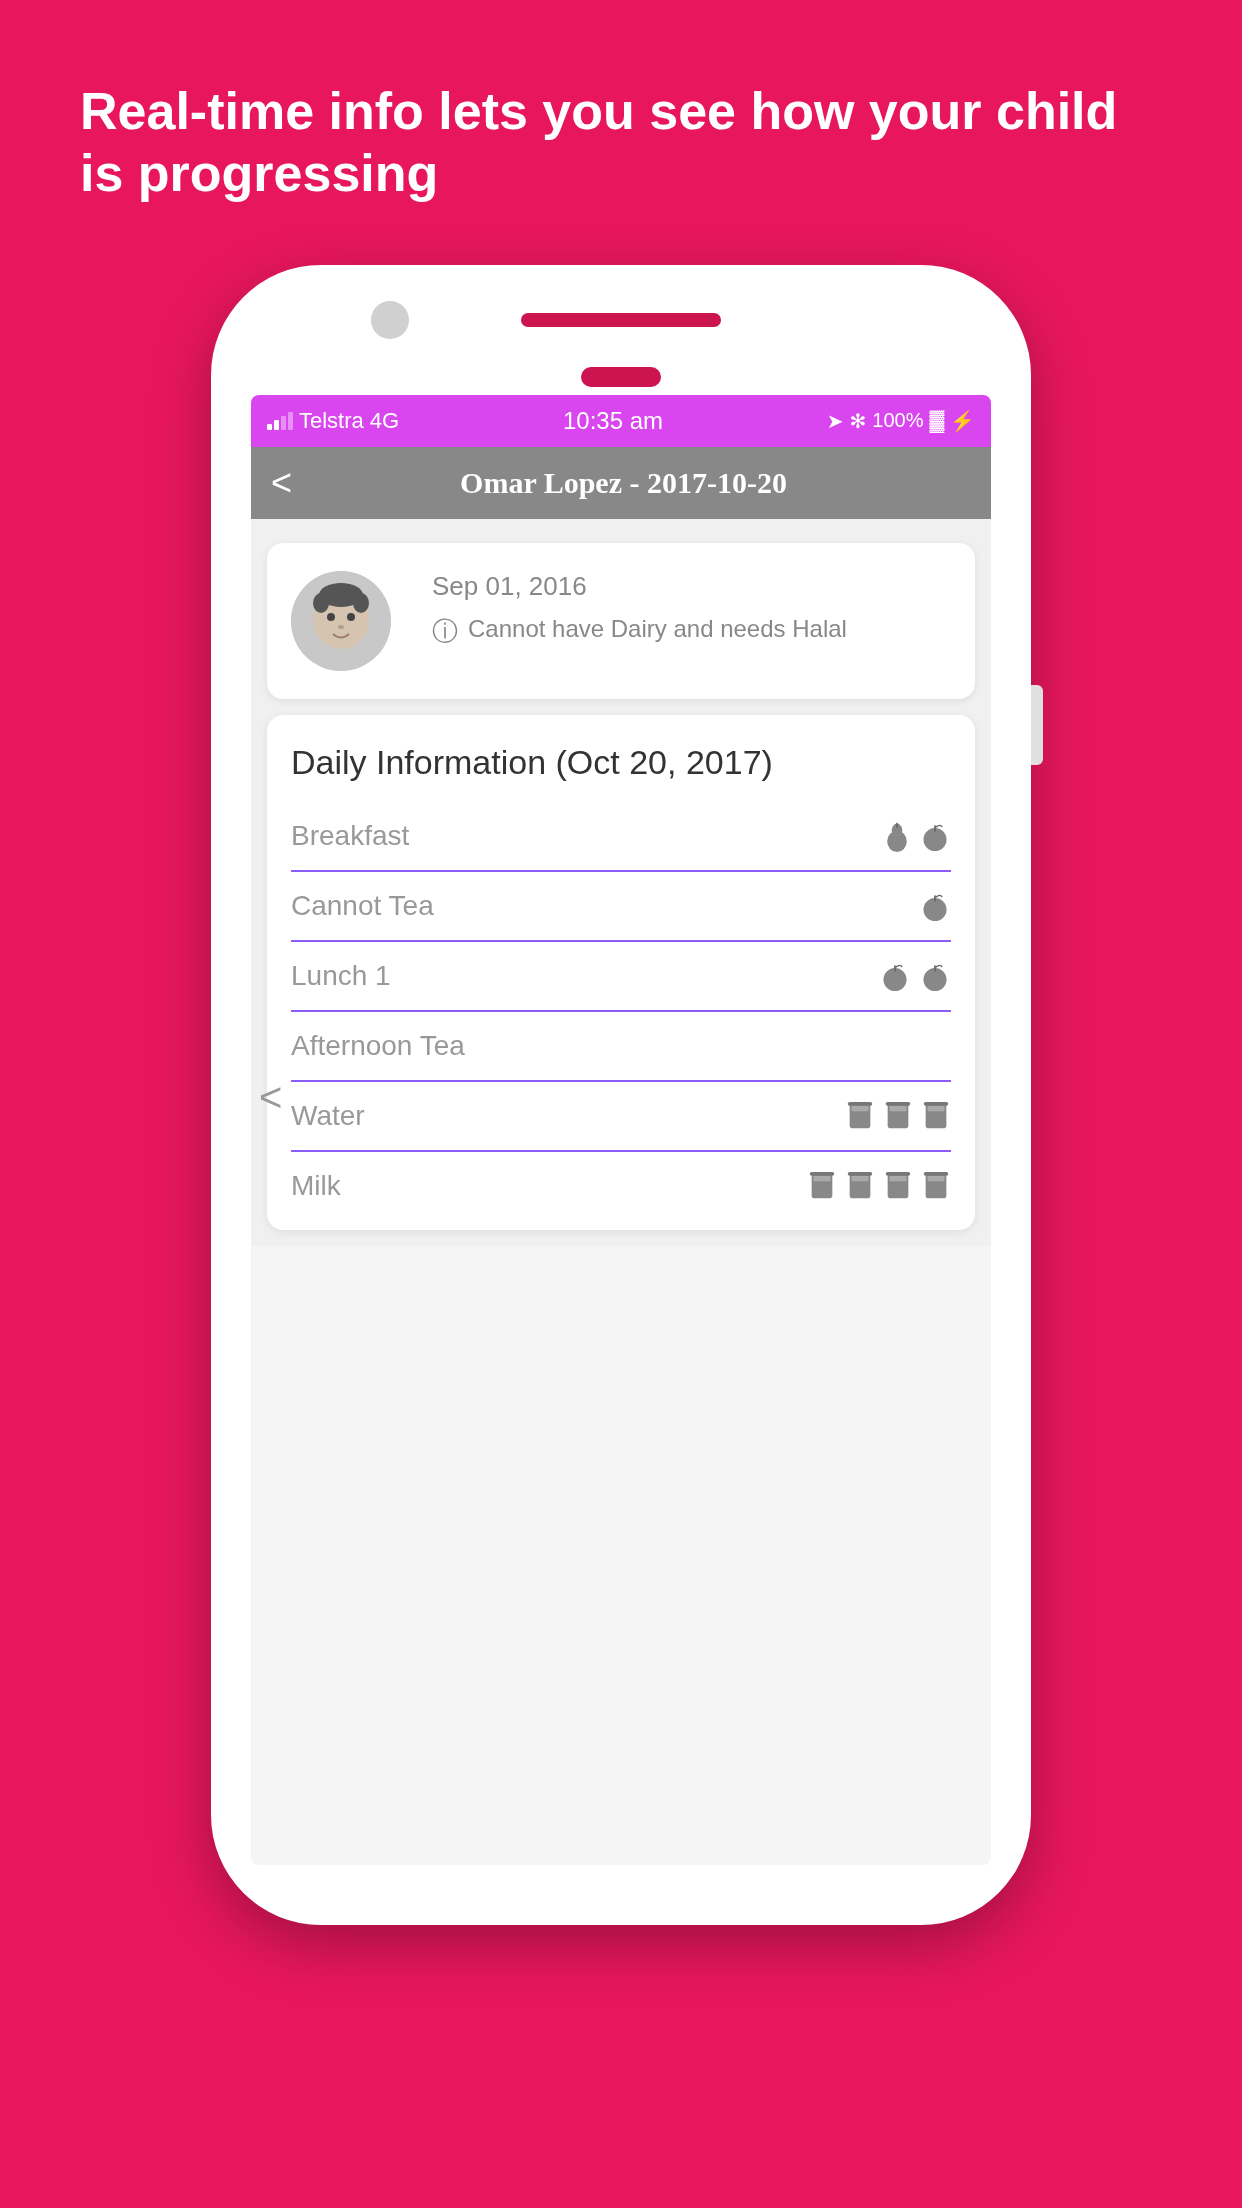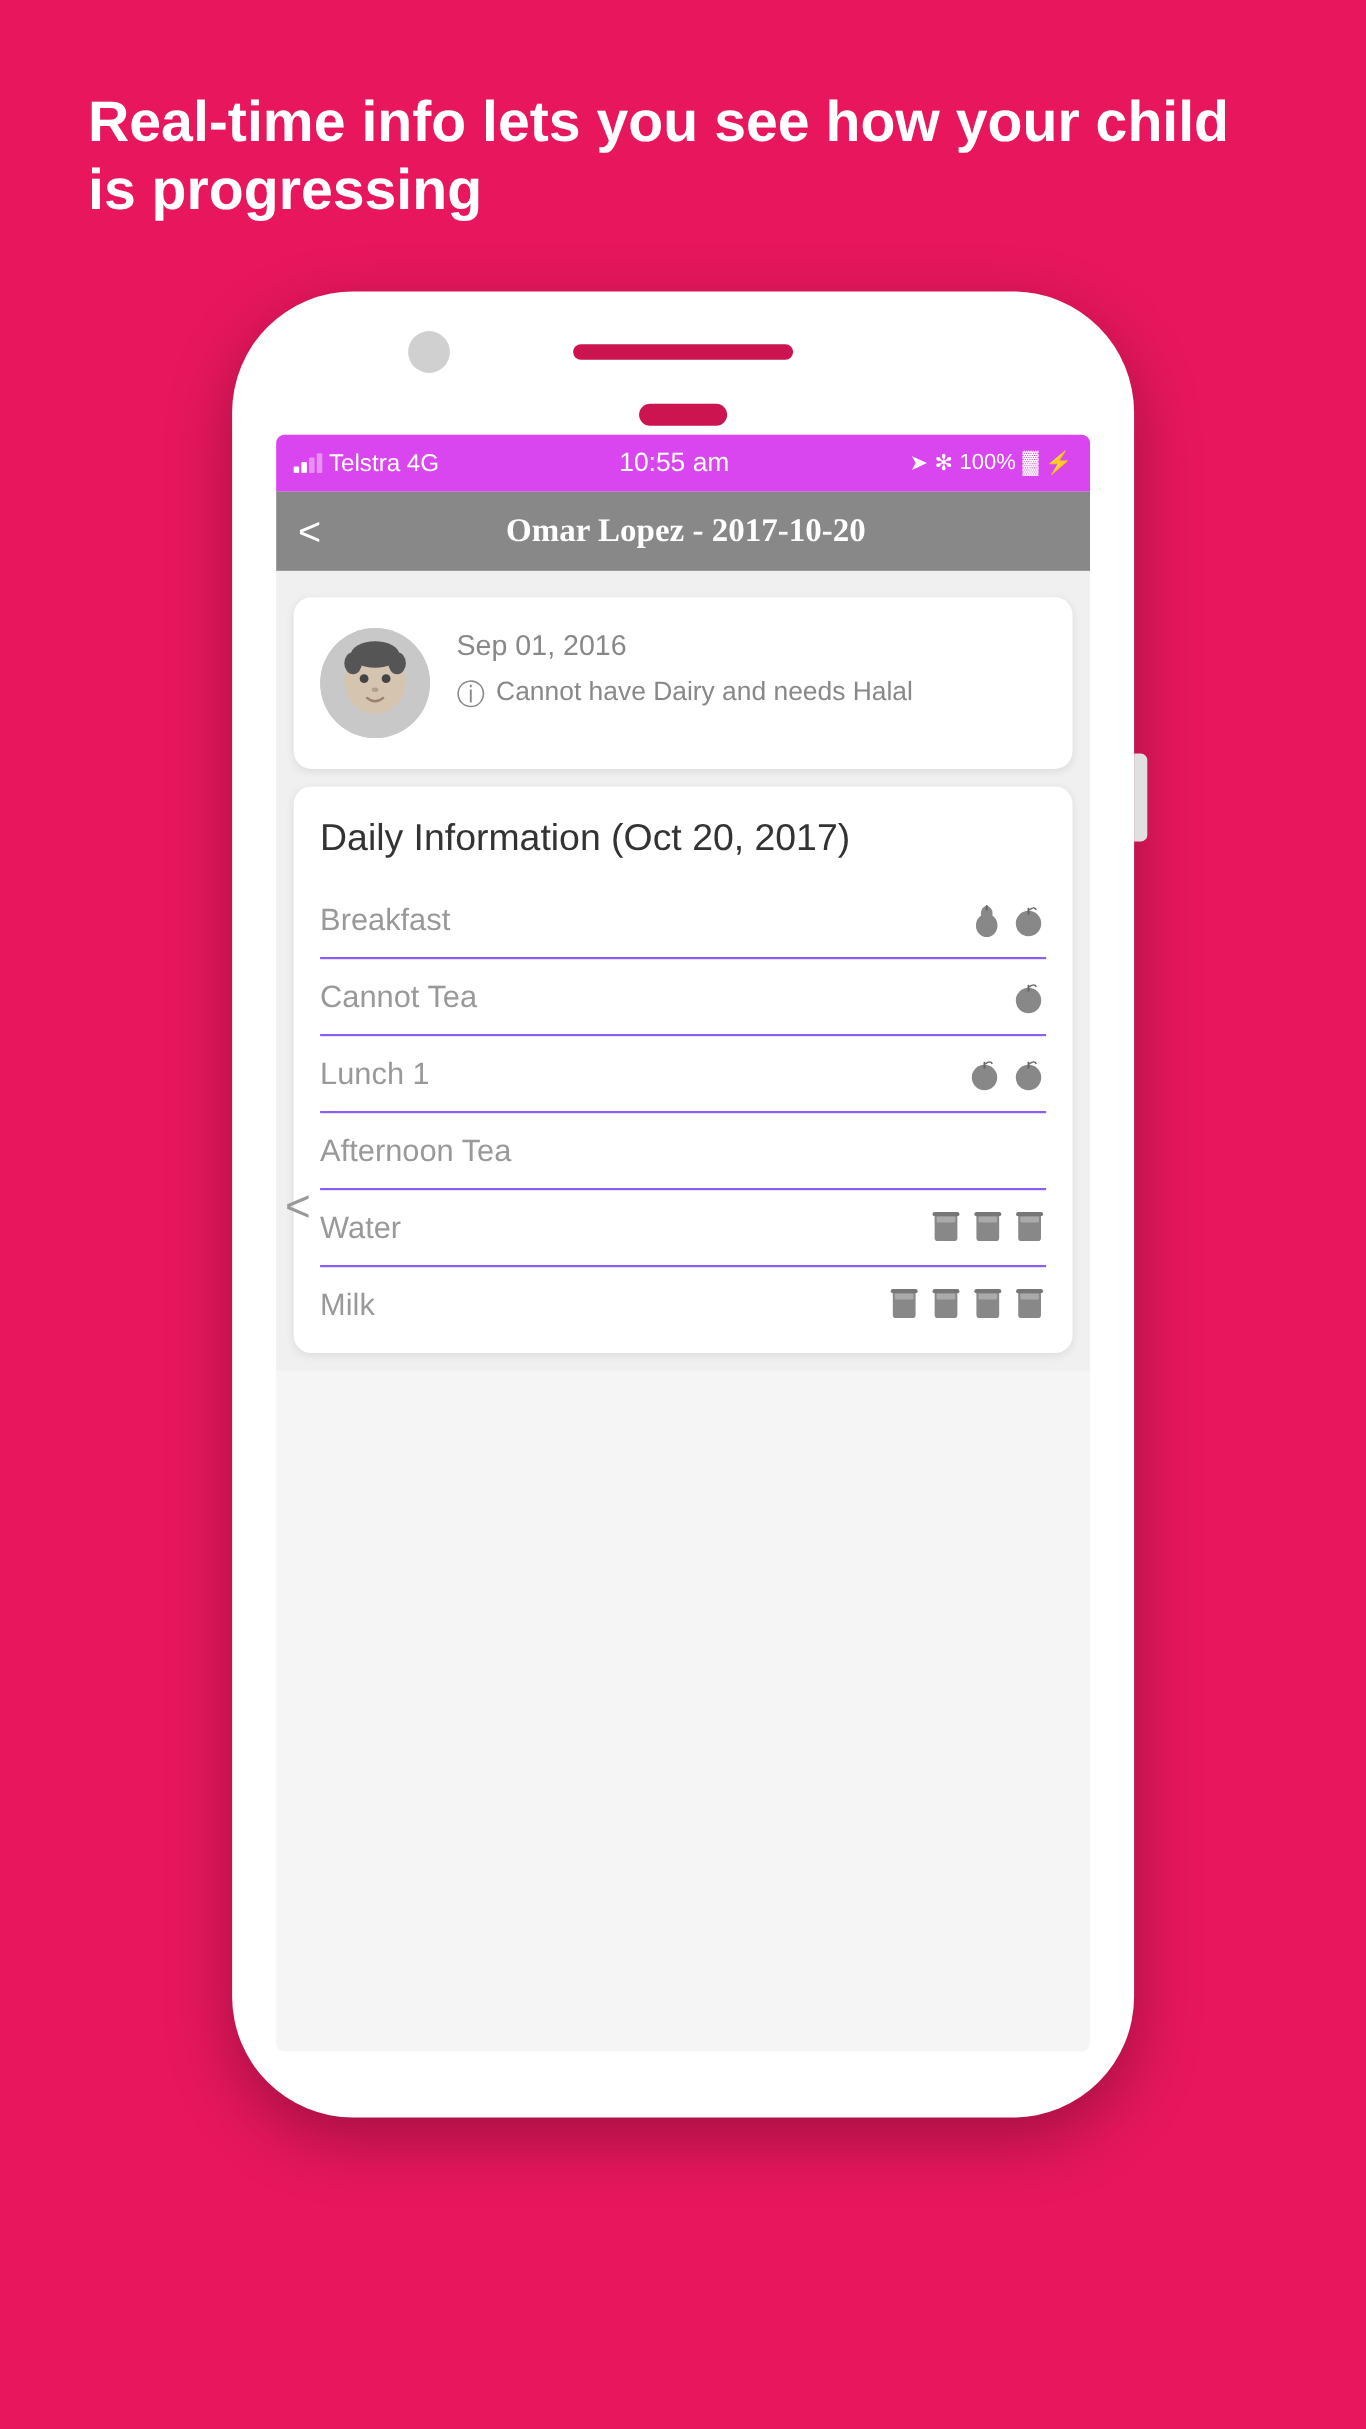--- a/index.html
+++ b/index.html
@@ -168,21 +168,21 @@
     }
 
     
     .profile-card {
       background: white;
       margin: 24px 16px 16px 16px;
       border-radius: 16px;
       padding: 28px 24px;
       display: flex;
       align-items: flex-start;
-      gap: 24px;
+      gap: 41px;
       box-shadow: 0 2px 8px rgba(0,0,0,0.08);
     }
     .avatar {
       width: 100px;
       height: 100px;
       border-radius: 50%;
       background: #ccc;
       overflow: hidden;
       flex-shrink: 0;
       display: flex;
@@ -301,21 +301,21 @@
         <div class="status-left">
           <div class="signal-bars">
             <span></span>
               <span></span>
               <span></span>
               <span></span>
           </div>
           <span>Telstra</span>
           <span>4G</span>
         </div>
-        <div class="status-center">10:55 am</div>
+        <div class="status-center">10:35 am</div>
         <div class="status-right">
           <span>➤</span>
           <span>✻</span>
           <span>100%</span>
           <span>▓</span>
           <span>⚡</span>
         </div>
       </div>
 
       <div class="header-bar">

